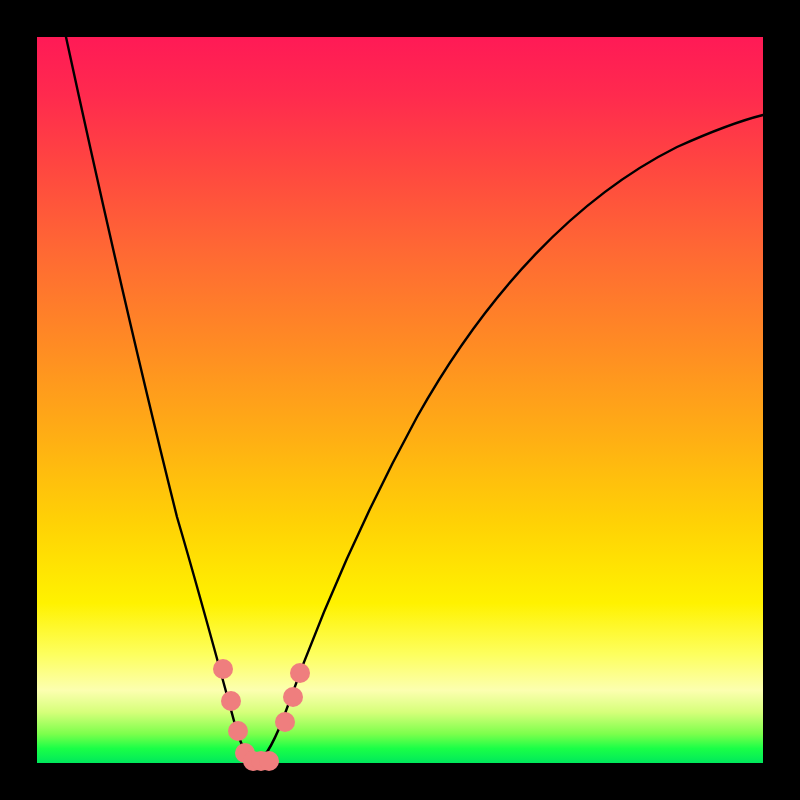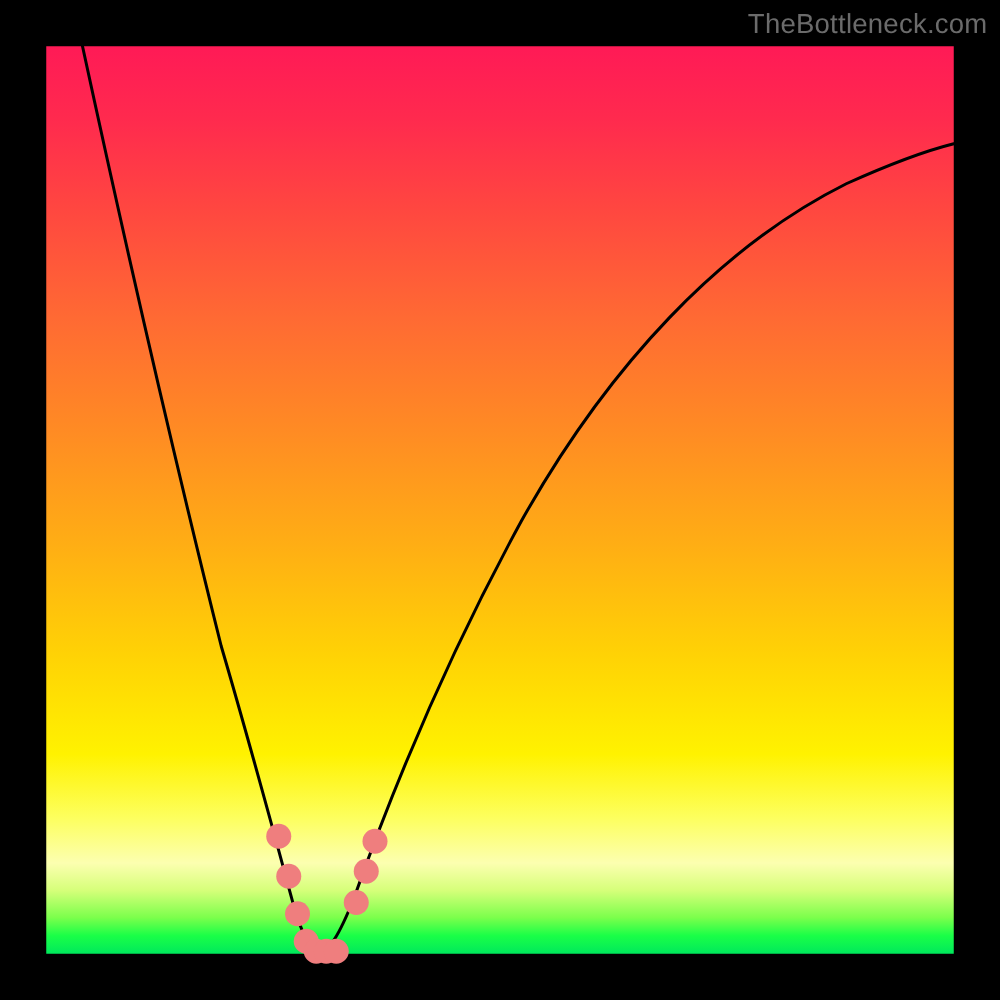--- a/index.html
+++ b/index.html
@@ -67,21 +67,20 @@
   }
   .marker {
     fill: #ef7e7e;
     stroke: none;
   }
 </style>
 </head>
 <body>
 
 <div class="frame">
-  <div class="watermark">TheBottleneck.com</div>
 
   <div class="plot">
     <svg class="curve" viewBox="0 0 726 726">
 
       <path d="M 29 0
            C 55 120, 95 300, 140 480
            C 165 565, 185 640, 200 695
            C 206 712, 212 724, 218 726"></path>
 
       <path d="M 218 726

